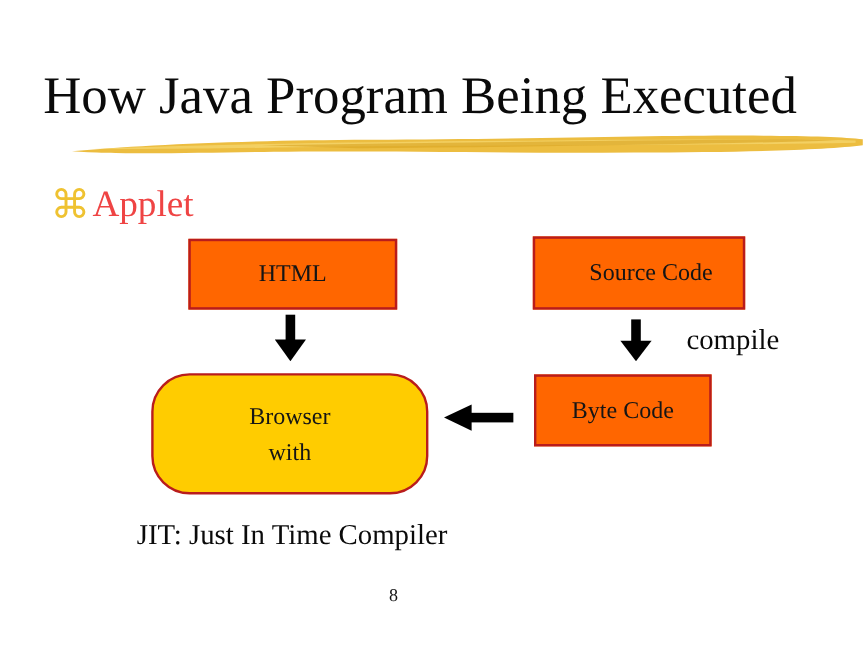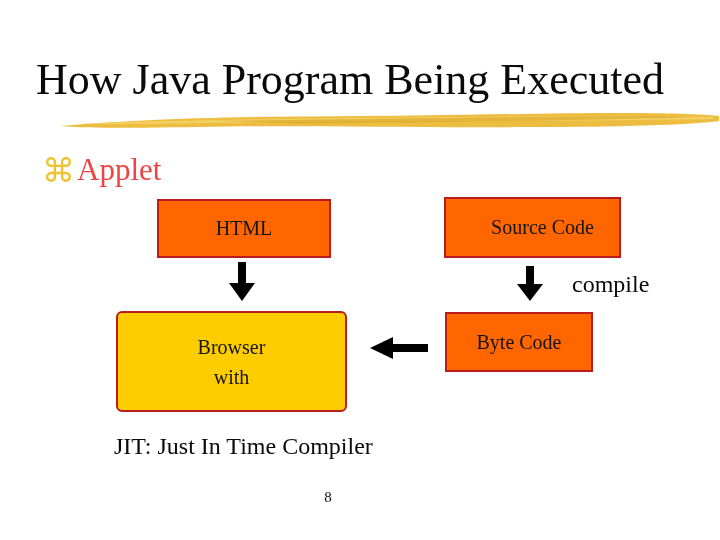--- a/index.html
+++ b/index.html
@@ -39,22 +39,22 @@
     font-size: 20px; color: #151515;
     box-sizing: border-box;
   }
   .box.orange { background: var(--box-orange, #ff6600); }
   .box.yellow { background: var(--box-yellow, #ffcc00); }
 
   .box-html   { left: 157px; top: 199px; width: 174px; height: 59px; }
   .box-source { left: 444px; top: 197px; width: 177px; height: 61px; padding-left: 20px; }
   .box-byte   { left: 445px; top: 312px; width: 148px; height: 60px; }
   .box-browser {
-    left: 116px; top: 311px; width: 231px; height: 101px;
-    border-radius: 6px; flex-direction: column; line-height: 30px;
+    left: 126px; top: 311px; width: 231px; height: 101px;
+    border-radius: 32px; flex-direction: column; line-height: 30px;
   }
 
   .arrow { position: absolute; }
   .arrow-html-down   { left: 228px; top: 262px; }
   .arrow-source-down { left: 516px; top: 266px; }
   .arrow-byte-left   { left: 370px; top: 336px; }
 
   .flow-label { position: absolute; font-size: 24px; color: #0a0a0a; white-space: nowrap; }
   .label-compile { left: 556px; top: 271px; margin-left: 16px; }
   .label-load    { left: 378px; top: 379px; }

